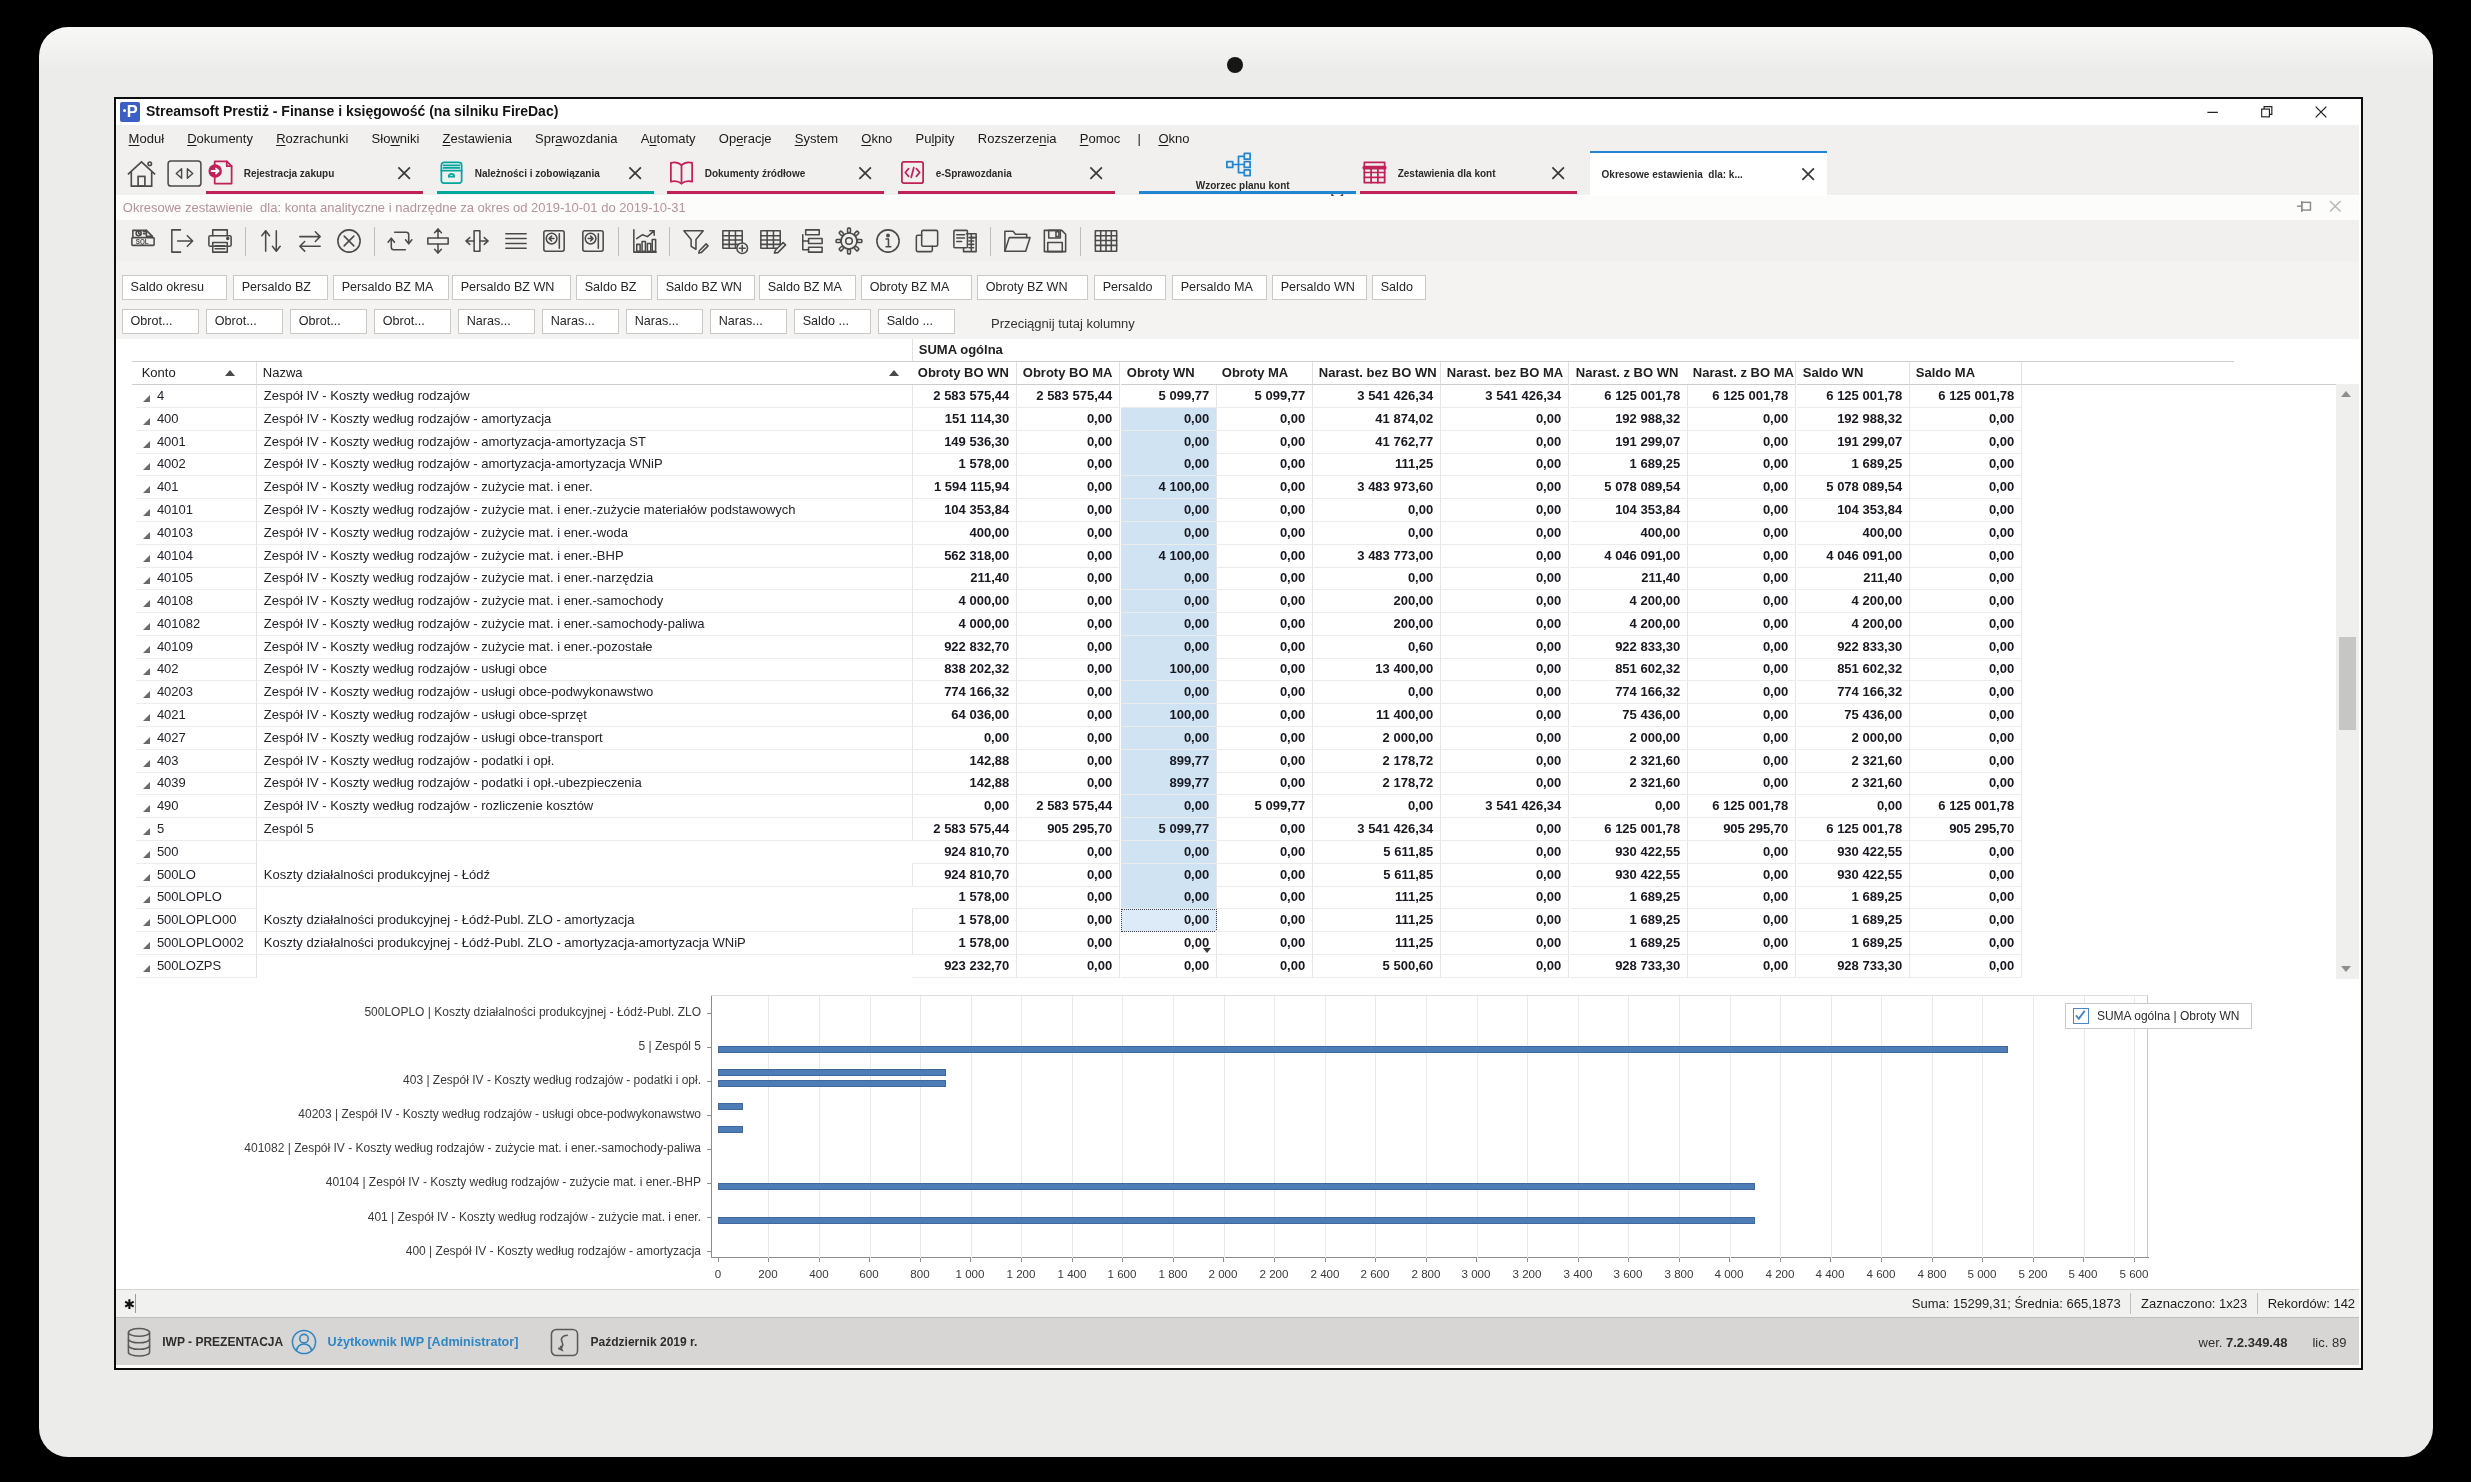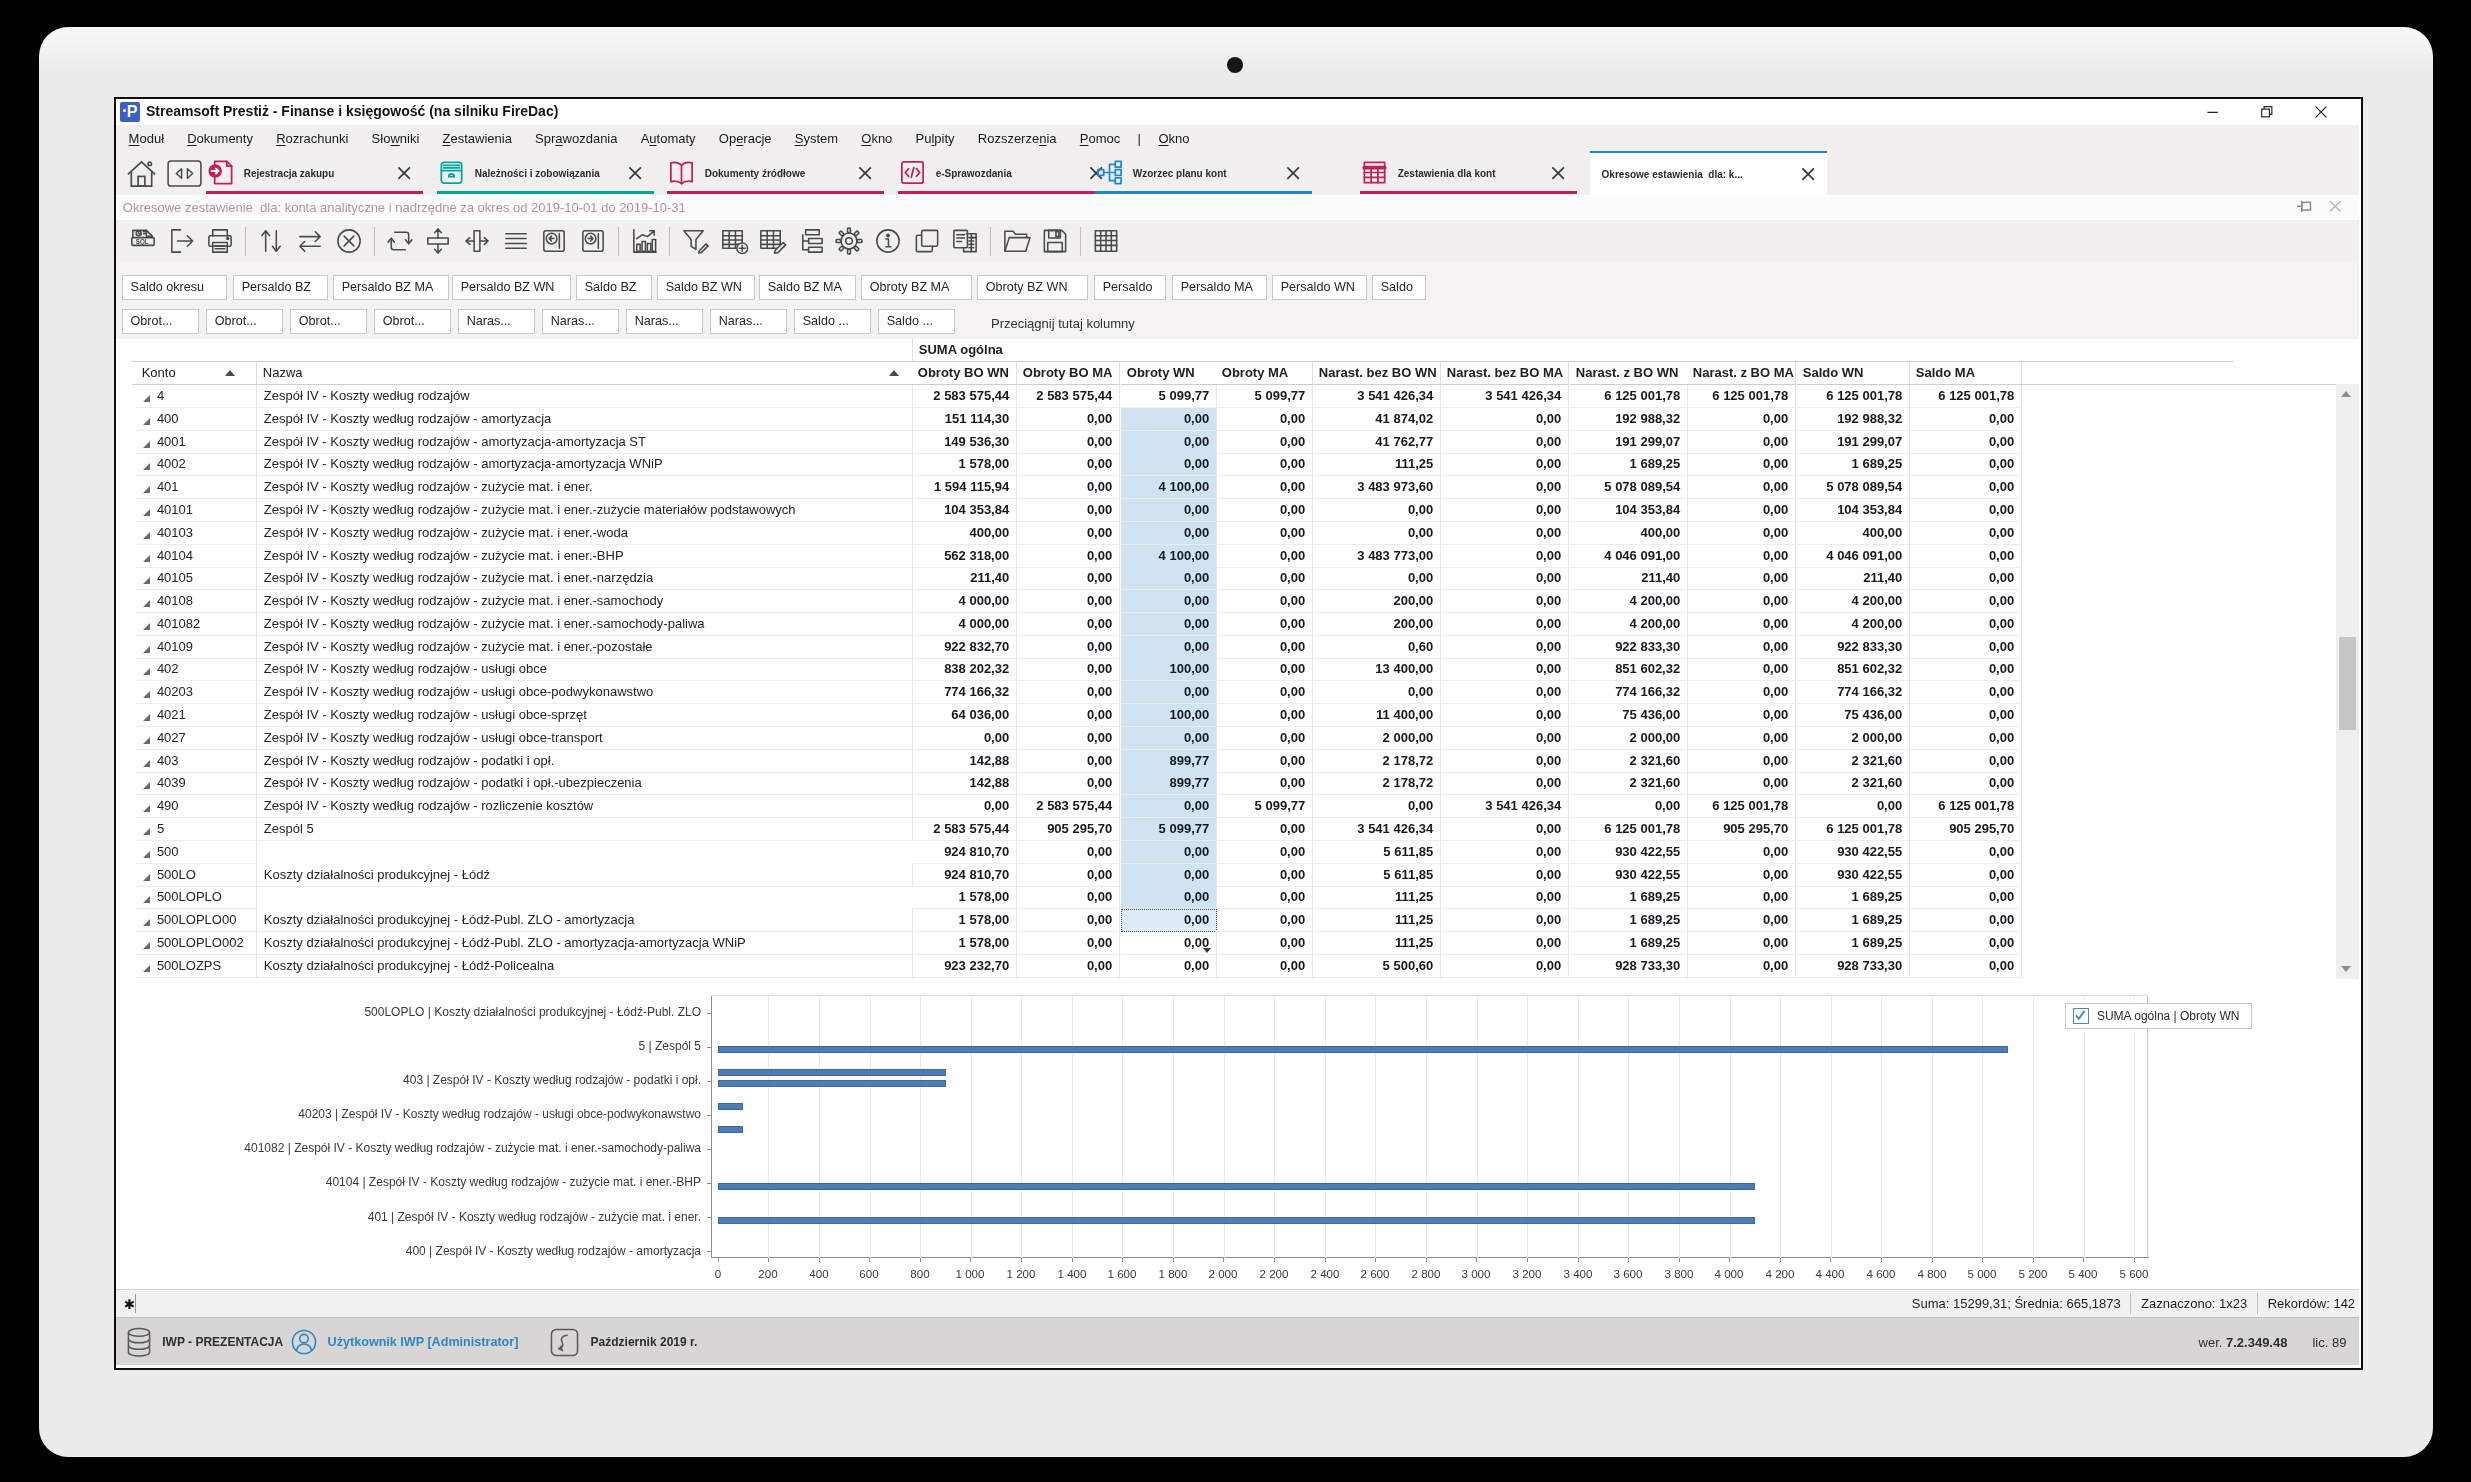--- a/index.html
+++ b/index.html
@@ -211,21 +211,21 @@
     <path d="M11 11 L7.5 15 L11 19 M19 11 L22.5 15 L19 19 M16.3 10 L13.7 20"></path>
           </svg></span>
     <span class="tab-label">e-Sprawozdania</span>
     <span class="tab-close">
           <svg width="18.3" height="18.3" viewBox="0 0 19 19" style="position:absolute;left:0;top:0;">
             <path d="M3.5 3.5 L15.5 15.5 M15.5 3.5 L3.5 15.5" stroke="#3a3a3a" stroke-width="1.8"></path>
           </svg>
         </span>
     <span class="underline" style="background:#bf2158"></span>
       </div>
-      <div class="tab" style="left: 979px; width: 217px;">
+      <div class="tab" style="left: 1023px; width: 217px; flex-direction: column;">
         <span class="tab-icon"><svg width="29" height="29" viewBox="0 0 30 30" fill="none" stroke="#1e86d2" stroke-width="1.8" stroke-linecap="round" stroke-linejoin="round">
     <rect x="3" y="12" width="6" height="6"></rect>
             <rect x="21" y="3.5" width="6" height="6"></rect>
     <rect x="21" y="12" width="6" height="6"></rect>
             <rect x="21" y="20.5" width="6" height="6"></rect>
     <path d="M9 15 H15 M15 15 V6.5 H21 M15 15 H21 M15 15 V23.5 H21"></path>
           </svg></span>
     <span class="tab-label">Wzorzec planu kont</span>
     <span class="tab-close">
           <svg width="18.3" height="18.3" viewBox="0 0 19 19" style="position:absolute;left:0;top:0;">
@@ -813,21 +813,20 @@
           <div class="g-cell num" style="left:1084px; width:97px;">0,00</div>
           <div class="g-cell num" style="left:1181px; width:128px;">111,25</div>
           <div class="g-cell num" style="left:1309px; width:128px;">0,00</div>
           <div class="g-cell num" style="left:1438px; width:118px;">1 689,25</div>
           <div class="g-cell num" style="left:1555px; width:109px;">0,00</div>
           <div class="g-cell num" style="left:1665px; width:113px;">1 689,25</div>
           <div class="g-cell num" style="left:1778px; width:112px;">0,00</div>
         </div>
         <div class="g-row" style="top:570px;">
           <div class="g-cell" style="left:3.9px; width:121px; padding-left:21px; border-right-color:#e2e2e0;"><span class="expand-tri"></span>500LOZPS</div>
-          <div class="g-cell" style="left:125px; width:656px;">Koszty działalności produkcyjnej - Łódź-Policealna</div>
           <div class="g-cell num" style="left:780px; width:105px;">923 232,70</div>
           <div class="g-cell num" style="left:885px; width:103px;">0,00</div>
           <div class="g-cell num" style="left:989px; width:96px;">0,00</div>
           <div class="g-cell num" style="left:1084px; width:97px;">0,00</div>
           <div class="g-cell num" style="left:1181px; width:128px;">5 500,60</div>
           <div class="g-cell num" style="left:1309px; width:128px;">0,00</div>
           <div class="g-cell num" style="left:1438px; width:118px;">928 733,30</div>
           <div class="g-cell num" style="left:1555px; width:109px;">0,00</div>
           <div class="g-cell num" style="left:1665px; width:113px;">928 733,30</div>
           <div class="g-cell num" style="left:1778px; width:112px;">0,00</div>

